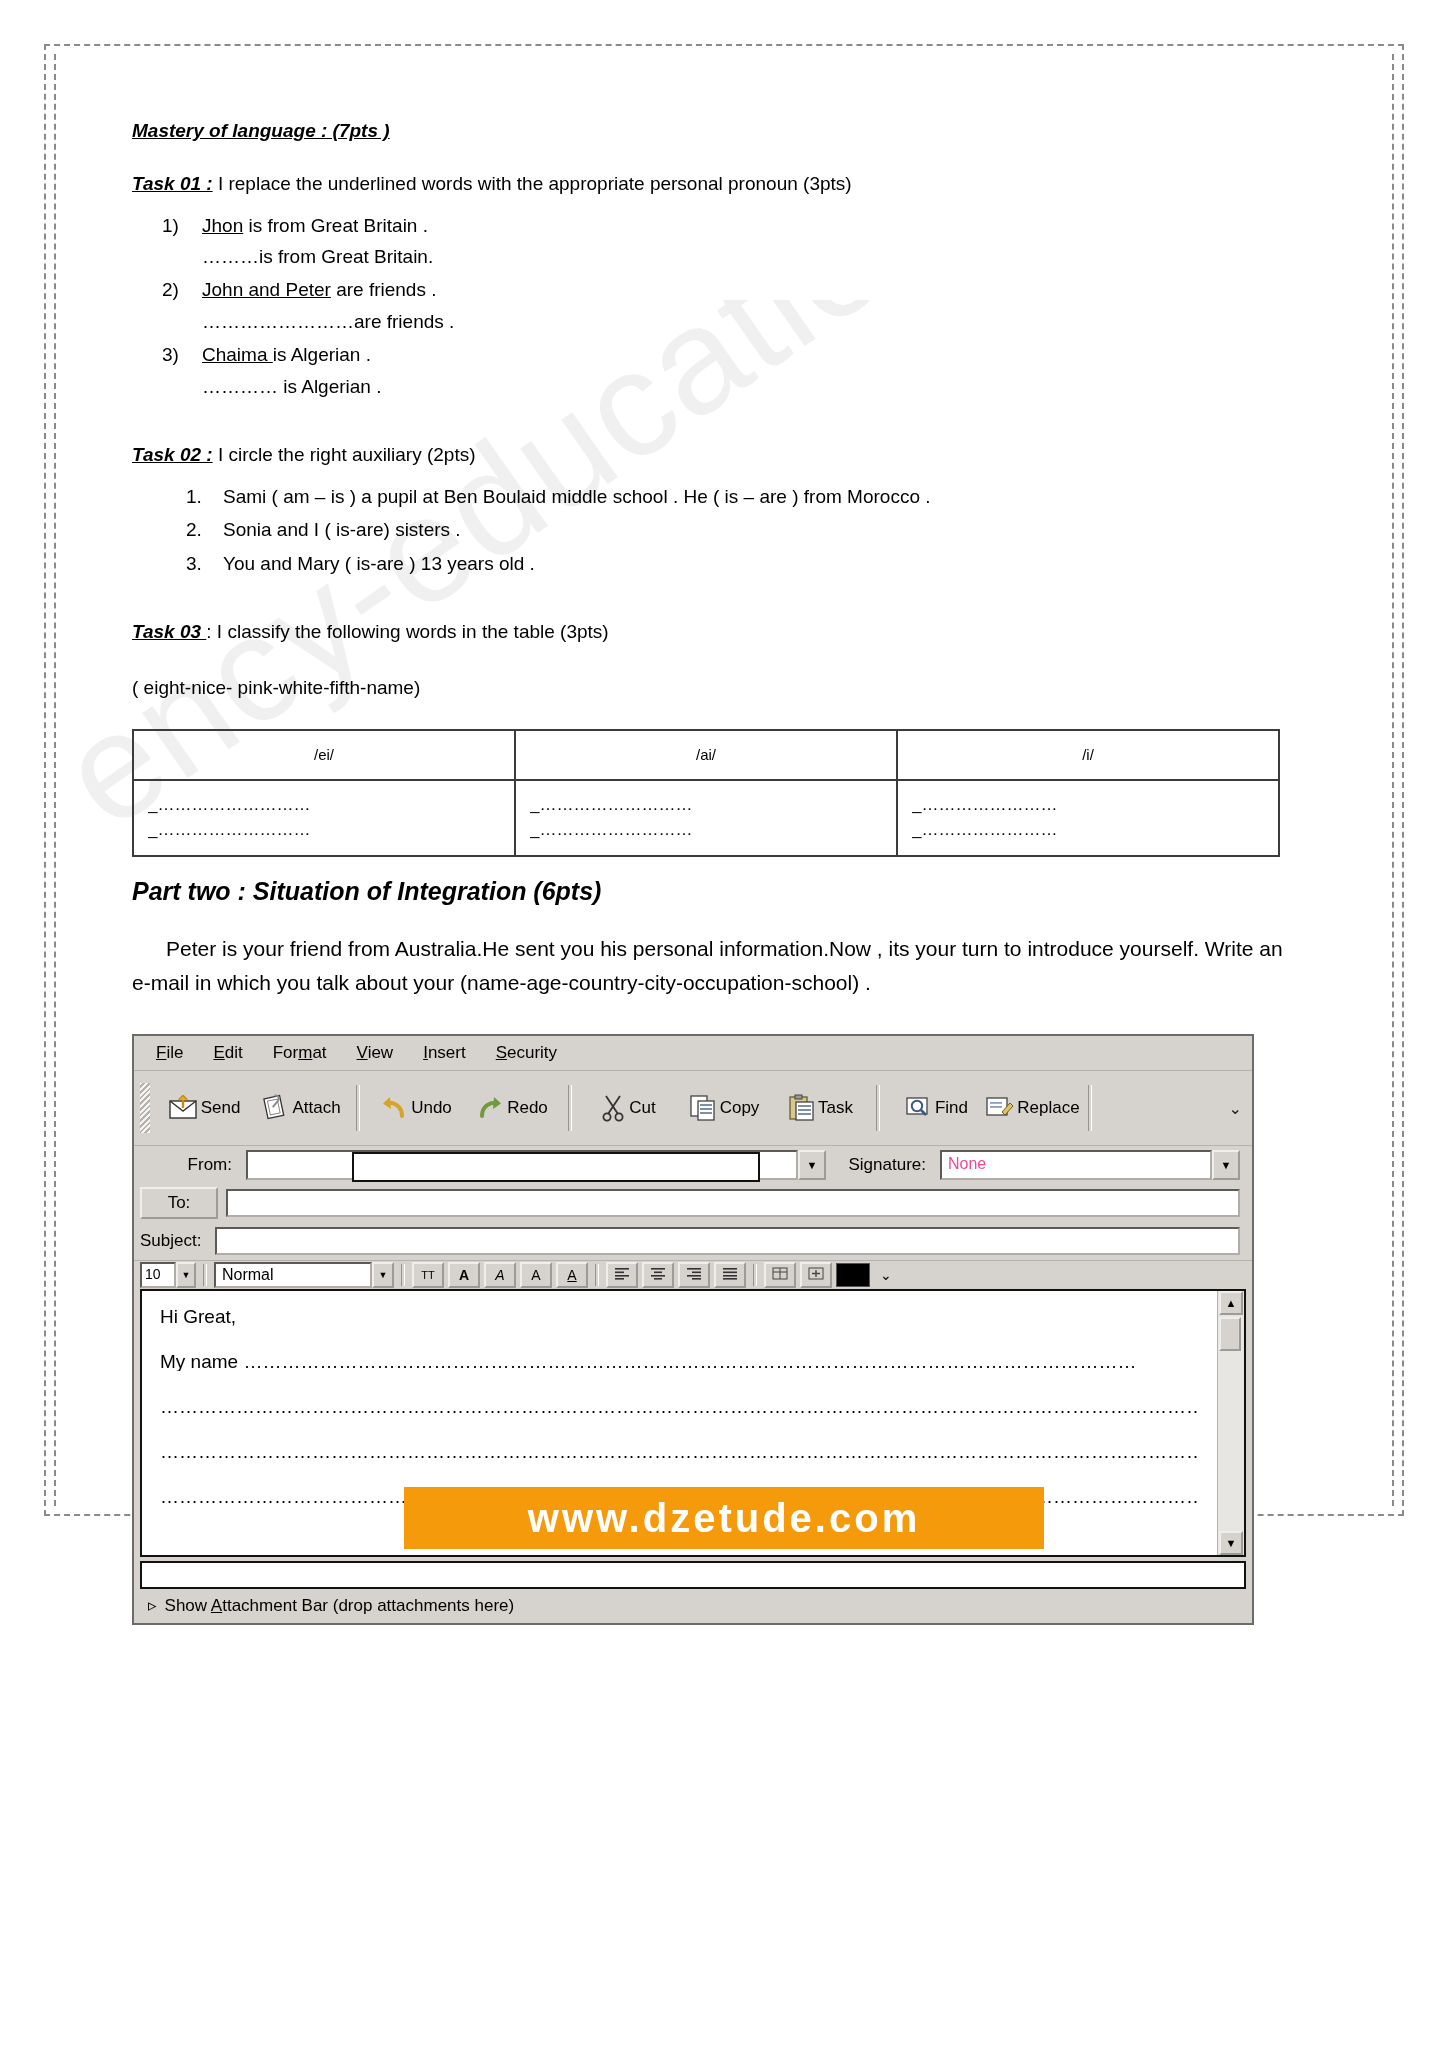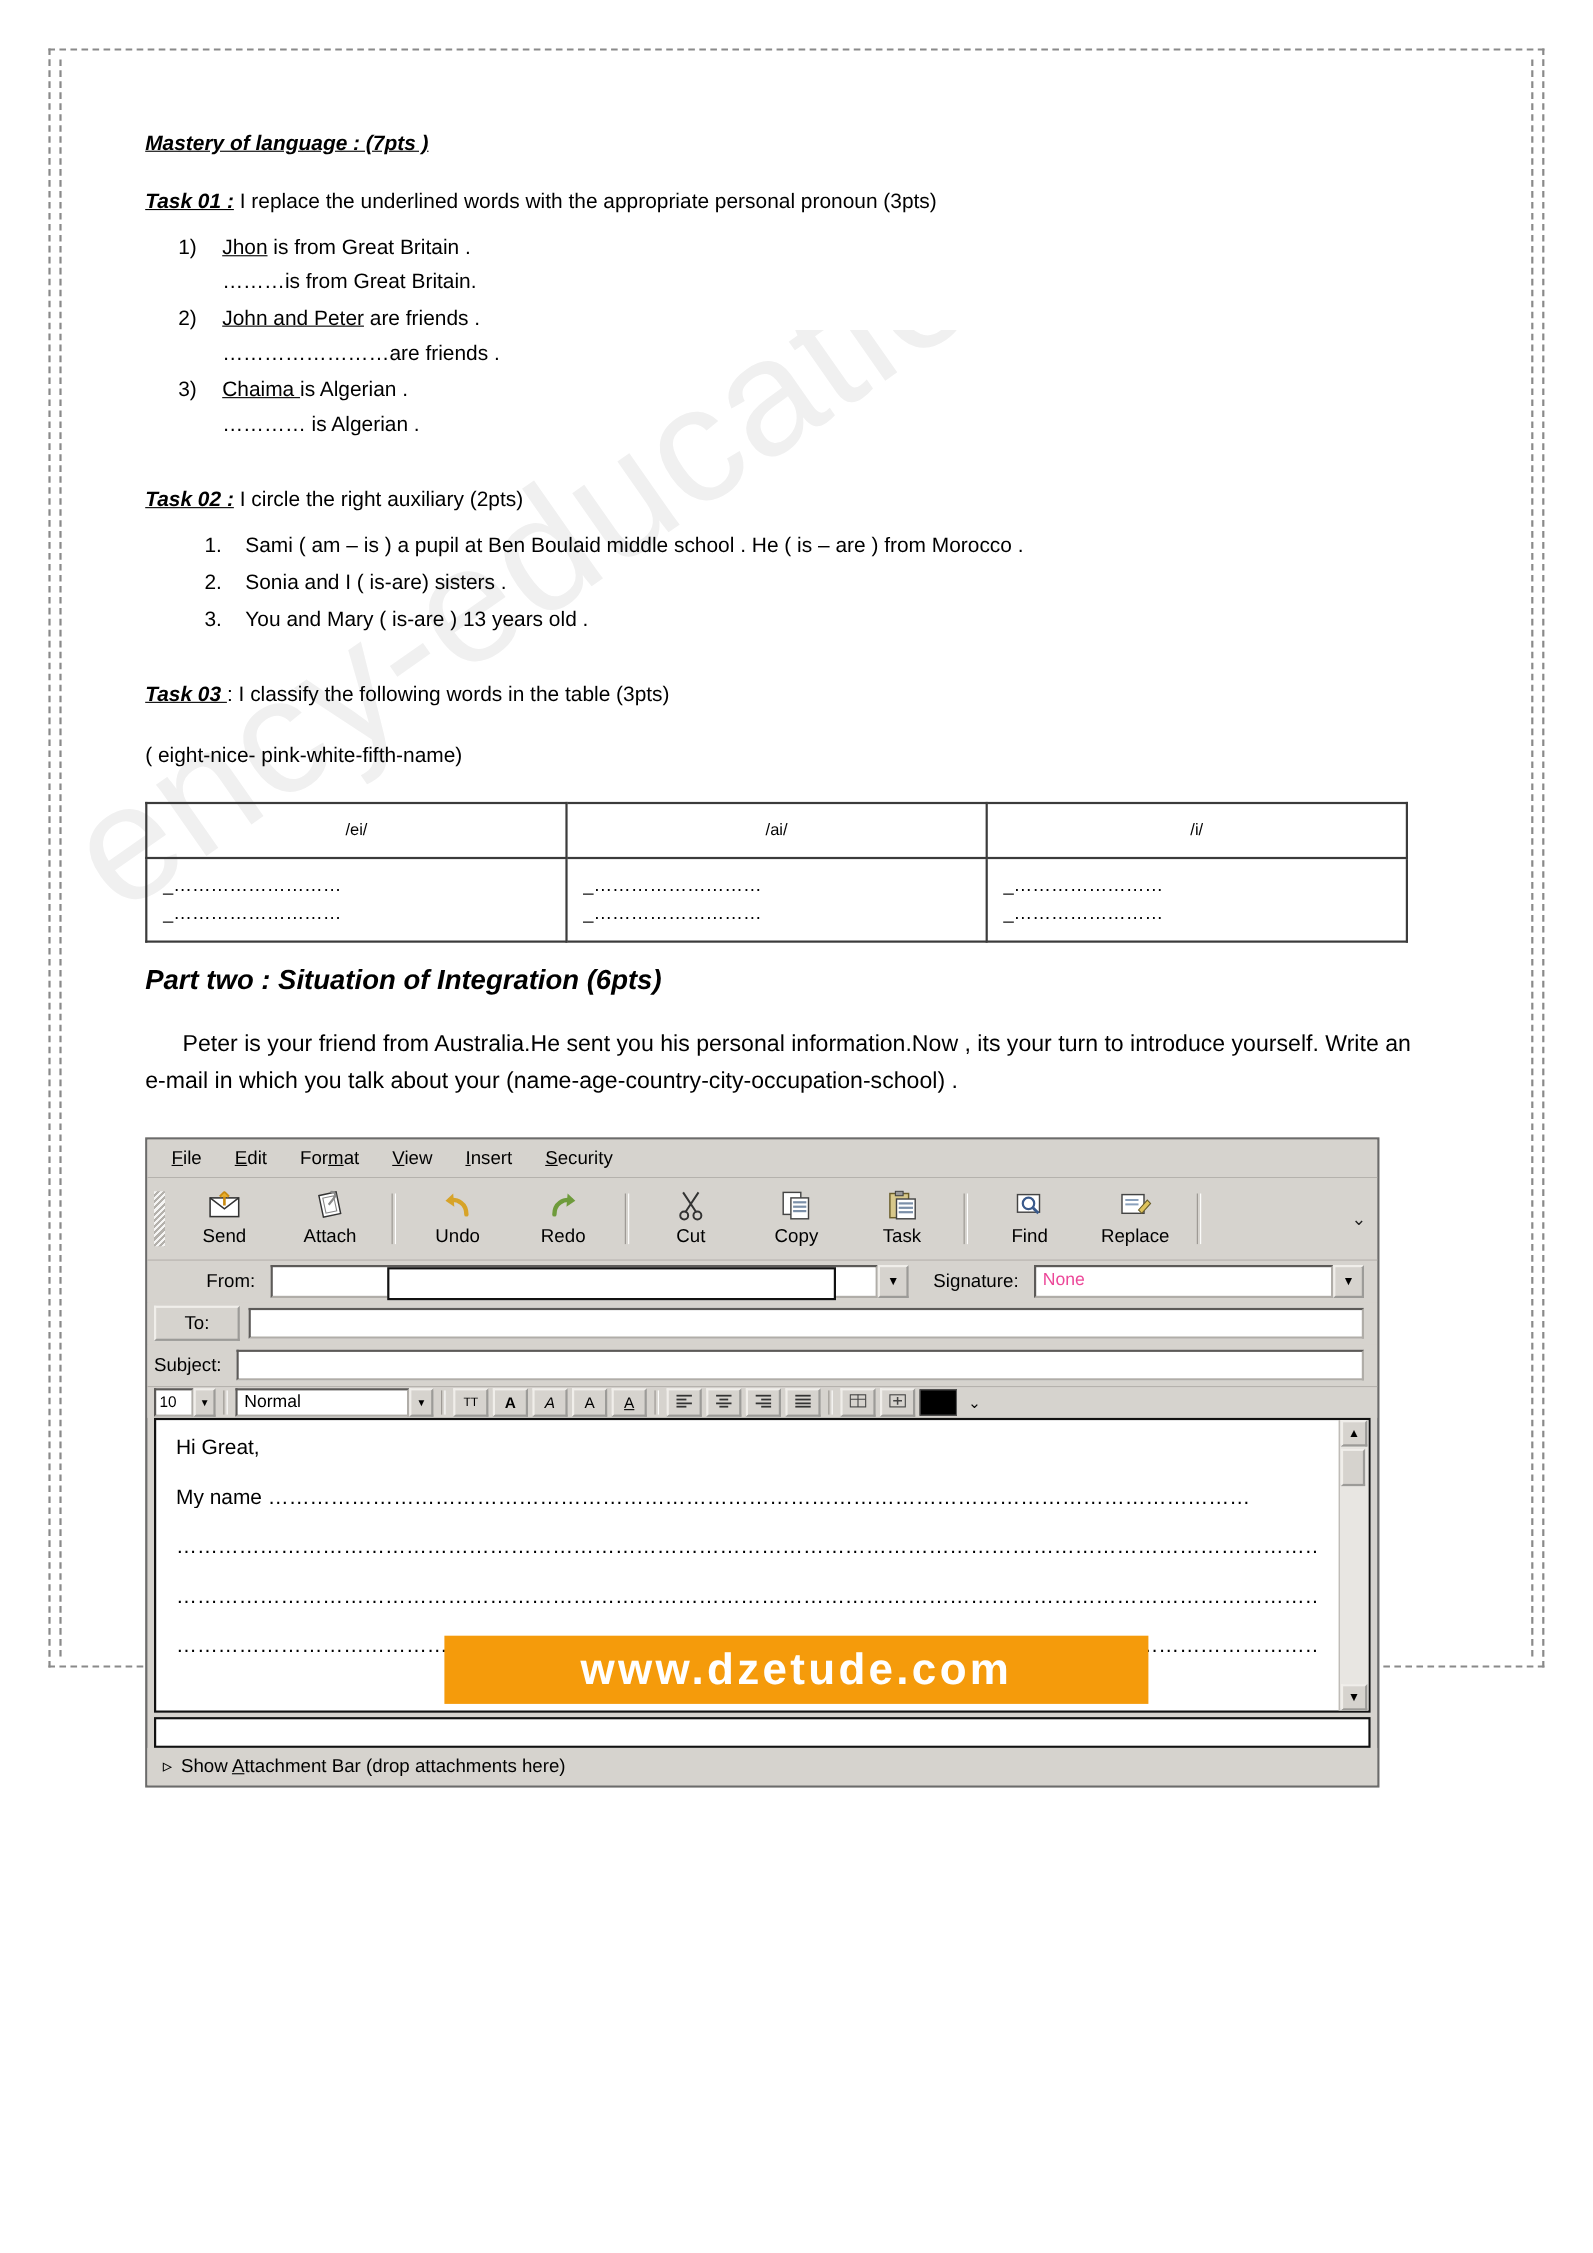--- a/index.html
+++ b/index.html
@@ -191,21 +191,21 @@
     width: 10px;
     height: 50px;
     margin-right: 6px;
     background: repeating-linear-gradient(135deg, #ffffff 0 2px, #a9a6a1 2px 4px);
     opacity: .75;
   }
   .tbtn {
     width: 96px;
     height: 66px;
     display: flex;
-    flex-direction: column;
+    flex-direction: row;
     align-items: center;
     justify-content: center;
     font-size: 17px;
     gap: 3px;
   }
   .tbtn .ic { height: 30px; display: flex; align-items: center; justify-content: center; }
   .tsep {
     width: 2px;
     height: 46px;
     border-left: 1px solid #98948f;

